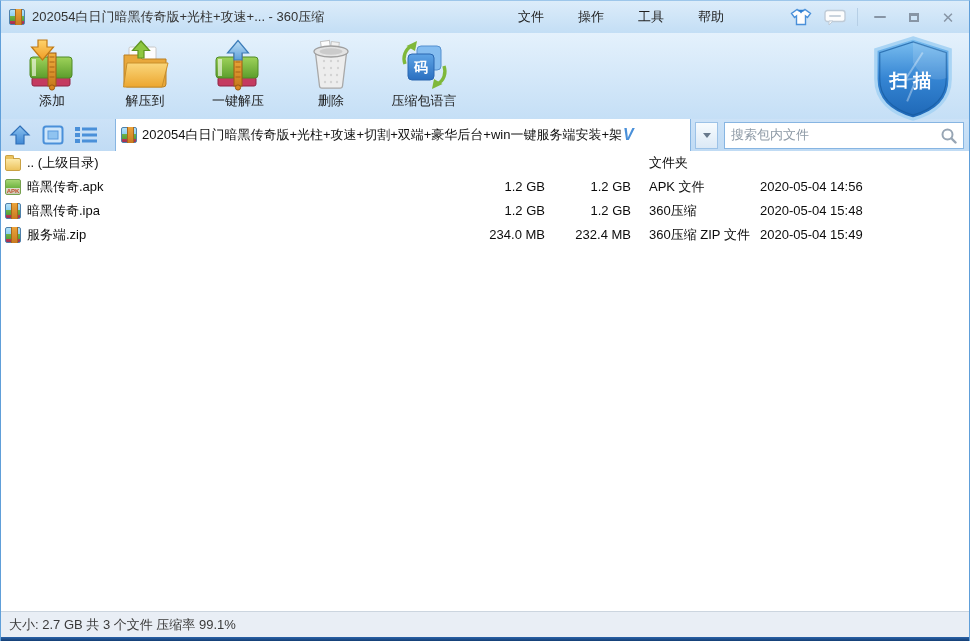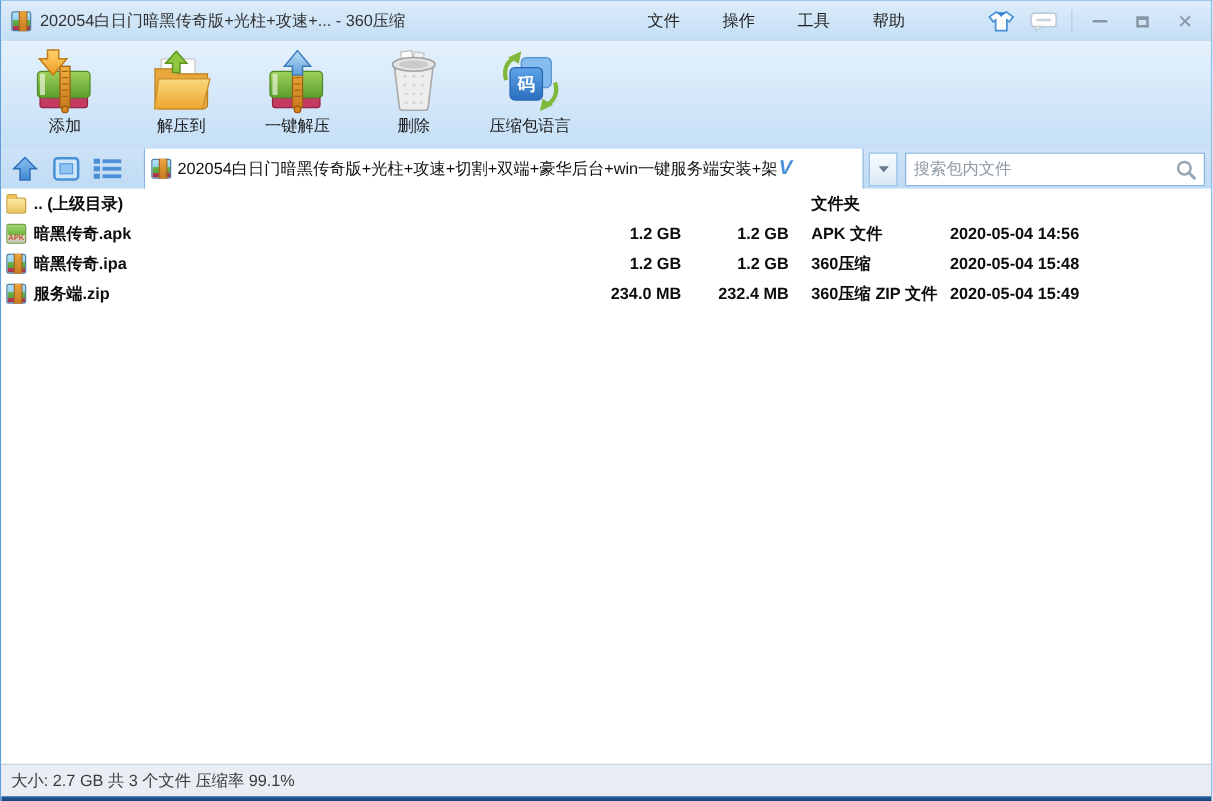--- a/index.html
+++ b/index.html
@@ -68,21 +68,21 @@
   
   .listheader {
     height:25px; flex:none; background:linear-gradient(#fdfdfd,#f1f3f6);
     border-bottom:1px solid #e3e7ec; position:relative; font-size:13px; color:#474747;
   }
   .hcell { position:absolute; top:0; line-height:24px; white-space:nowrap; }
   .hsep { position:absolute; top:4px; bottom:4px; width:1px; background:#dfe4e9; }
 
   
   .filelist { flex:1; background:#fff; font-size:13px; color:#0c0c0c; overflow:hidden; }
-  .frow { height:24px; position:relative; line-height:24px;font-weight:bold; }
+  .frow { height:24px; position:relative; line-height:24px; }
   .c-name { position:absolute; left:4px; top:0; height:24px; display:flex; align-items:center; gap:6px; }
   .c-before { position:absolute; left:438px; width:106px; text-align:right; }
   .c-after  { position:absolute; left:544px; width:86px;  text-align:right; }
   .c-type   { position:absolute; left:648px; width:146px; }
   .c-date   { position:absolute; left:759px; }
 
   
   .ficon { width:16px; height:16px; flex:none; position:relative; display:inline-block; }
   .ficon.folder { height:13px; margin-top:2px; background:linear-gradient(#fce9a8,#ecc35e); border:1px solid #c9a143; border-radius:1px 2px 2px 2px; }
   .ficon.folder::before { content:""; position:absolute; top:-4px; left:-1px; width:7px; height:3px; background:#ecc35e; border:1px solid #c9a143; border-bottom:none; border-radius:2px 2px 0 0; }
@@ -242,20 +242,36 @@
         <text x="21" y="33" font-size="14" font-weight="bold" fill="#ffffff" text-anchor="middle">码</text>
         <path d="M12 7 C5 10 2.5 18 5 25" fill="none" stroke="#7fb83a" stroke-width="3.4"></path>
         <path d="M17 2 l-2 10 -8.5 -5 Z" fill="#7fb83a"></path>
         <path d="M37 45 C44 42 46.5 34 44 27" fill="none" stroke="#7fb83a" stroke-width="3.4"></path>
         <path d="M32 50 l2 -10 8.5 5 Z" fill="#7fb83a"></path>
       </svg>
       <span class="tool-label">压缩包语言</span>
     </div>
   </div>
 
+  <div class="scan-shield">
+    <svg width="96" height="86" viewBox="0 0 96 88">
+      <defs>
+        <linearGradient id="gShield" x1="0" y1="0" x2="0" y2="1">
+          <stop offset="0" stop-color="#7fc2f2"></stop>
+            <stop offset="0.5" stop-color="#3585d3"></stop>
+            <stop offset="1" stop-color="#1d66b5"></stop>
+        </linearGradient>
+      </defs>
+      <path d="M48 3 L86 15 V45 C86 67 70 80 48 86 C26 80 10 67 10 45 V15 Z" fill="url(#gShield)" stroke="#a9d4f4" stroke-width="3.5"></path>
+      <path d="M48 7 L82 18 V45 C82 64 68 76 48 82 C28 76 14 64 14 45 V18 Z" fill="none" stroke="#155a9e" stroke-width="1.2" opacity="0.7"></path>
+      <path d="M48 7 L82 18 V44 C68 49 55 42 48 28 Z" fill="#ffffff" opacity="0.13"></path>
+      <path d="M58 18 L40 46 L52 44 L42 68" fill="none" stroke="#ffffff" stroke-width="2" opacity="0.35"></path>
+      <text x="48" y="53" font-size="19" font-weight="bold" fill="#ffffff" letter-spacing="5" text-anchor="middle">扫描</text>
+    </svg>
+  </div>
 
   <div class="addressrow">
     <span class="nav-ico">
       <svg width="22" height="22" viewBox="0 0 22 22">
         <defs>
             <linearGradient id="gNav" x1="0" y1="0" x2="0" y2="1">
               <stop offset="0" stop-color="#8cc2ef"></stop>
               <stop offset="1" stop-color="#3f88d4"></stop>
             </linearGradient>
           </defs>

